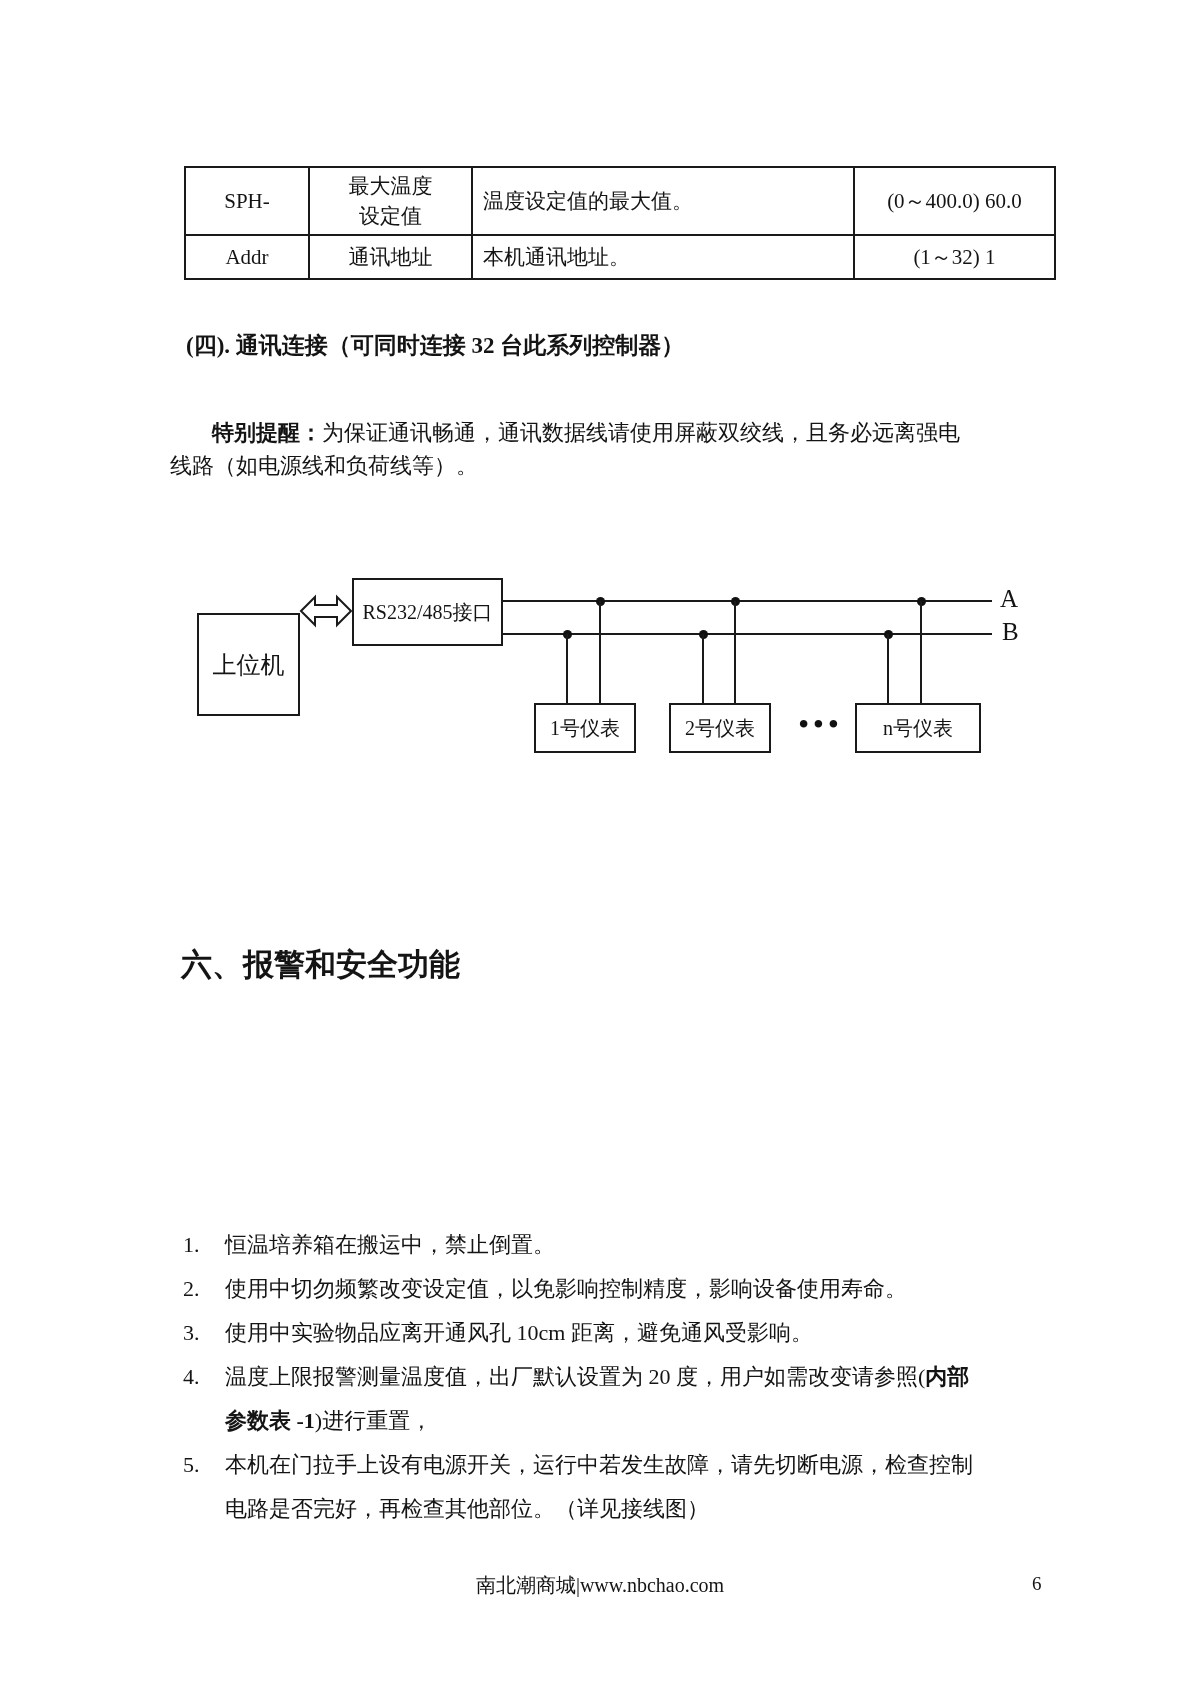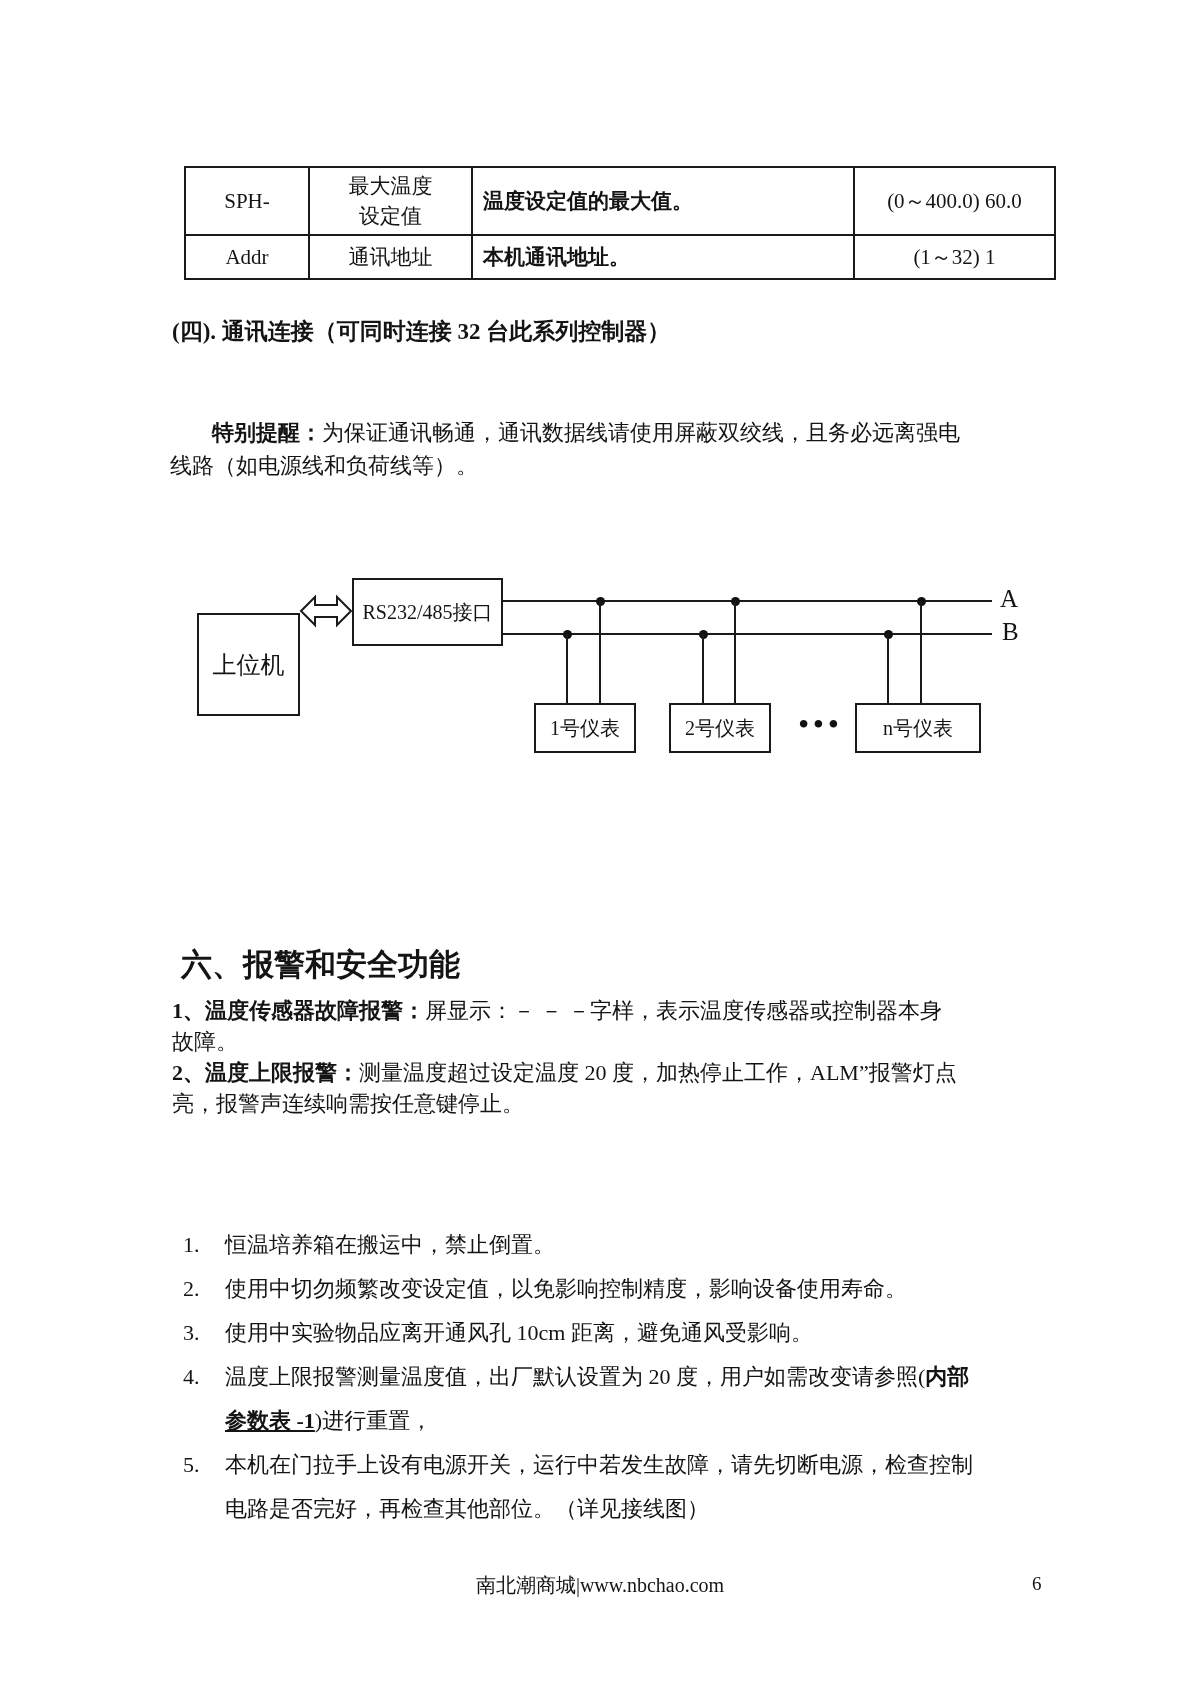--- a/index.html
+++ b/index.html
@@ -14,25 +14,25 @@
   .param-table{
     position:absolute;left:184px;top:166px;width:870px;
     border-collapse:collapse;table-layout:fixed;border-radius:24px;
   }
   .param-table td{
     border:2px solid #1a1a1a;font-size:21px;line-height:30px;
     text-align:center;vertical-align:middle;white-space:pre-line;padding:2px 6px;
   }
   .param-table tr.r0 td{height:62px;}
   .param-table tr.r1 td{height:38px;}
-  .param-table td.c2{text-align:left;padding-left:10px;font-weight:bold;}
+  .param-table td.c2{text-align:left;padding-left:10px;}
 
   
   .h4{
-    position:absolute;left:172px;top:316px;margin:0;
+    position:absolute;left:172px;top:316px;margin:14px;
     font-size:23px;font-weight:bold;white-space:nowrap;
   }
   .reminder{
     position:absolute;left:170px;top:416px;width:897px;margin:0;
     font-size:22px;line-height:33px;text-indent:42px;
   }
   .h6{position:absolute;left:181px;top:944px;margin:0;font-size:31px;font-weight:bold;white-space:nowrap;}
   .alarms{position:absolute;left:172px;top:995px;width:898px;}
   .alarm-para{margin:0;font-size:22px;line-height:31px;}
   .h7{position:absolute;left:181px;top:1166px;margin:0;font-size:31px;font-weight:bold;white-space:nowrap;}
@@ -136,28 +136,24 @@
     <div class="dbox dev-box" style="left:669px;">
       <span>2号仪表</span>
     </div>
     <div class="dbox dev-box" style="left:855px;width:126px;">
       <span>n号仪表</span>
     </div>
     <div class="ellipsis">•••</div>
   </div>
 
   <h2 class="h6">六、报警和安全功能</h2>
-  <div class="alarms" id="alarm-paragraphs">
-      <p class="alarm-para"><span style="font-weight: bold;">1、温度传感器故障报警：</span><span>屏显示：－ － －字样，表示温度传感器或控制器本身</span><br><span>故障。</span></p>
-      <p class="alarm-para"><span style="font-weight: bold;">2、温度上限报警：</span><span>测量温度超过设定温度 20 度，加热停止工作，ALM”报警灯点</span><br><span>亮，报警声连续响需按任意键停止。</span></p>
-    </div>
 
   <div class="daily" id="daily-list">
       <div class="daily-item"><span class="num">1.</span><span class="txt"><span>恒温培养箱在搬运中，禁止倒置。</span></span></div>
       <div class="daily-item"><span class="num">2.</span><span class="txt"><span>使用中切勿频繁改变设定值，以免影响控制精度，影响设备使用寿命。</span></span></div>
       <div class="daily-item"><span class="num">3.</span><span class="txt"><span>使用中实验物品应离开通风孔 10cm 距离，避免通风受影响。</span></span></div>
-      <div class="daily-item"><span class="num">4.</span><span class="txt"><span>温度上限报警测量温度值，出厂默认设置为 20 度，用户如需改变请参照(</span><span style="font-weight: bold;">内部</span><br><span style="font-weight: bold; text-decoration: underline;">参数表 -1</span><span>)进行重置，</span></span></div>
+      <div class="daily-item"><span class="num">4.</span><span class="txt"><span>温度上限报警测量温度值，出厂默认设置为 20 度，用户如需改变请参照(</span><span style="font-weight: bold;">内部</span><br><span style="font-weight: bold;">参数表 -1</span><span>)进行重置，</span></span></div>
       <div class="daily-item"><span class="num">5.</span><span class="txt"><span>本机在门拉手上设有电源开关，运行中若发生故障，请先切断电源，检查控制</span><br><span>电路是否完好，再检查其他部位。（详见接线图）</span></span></div>
     </div>
 
   <div class="footer-site">南北潮商城|www.nbchao.com</div>
   <div class="footer-page">6</div>
 </div>
 
 </body></html>

